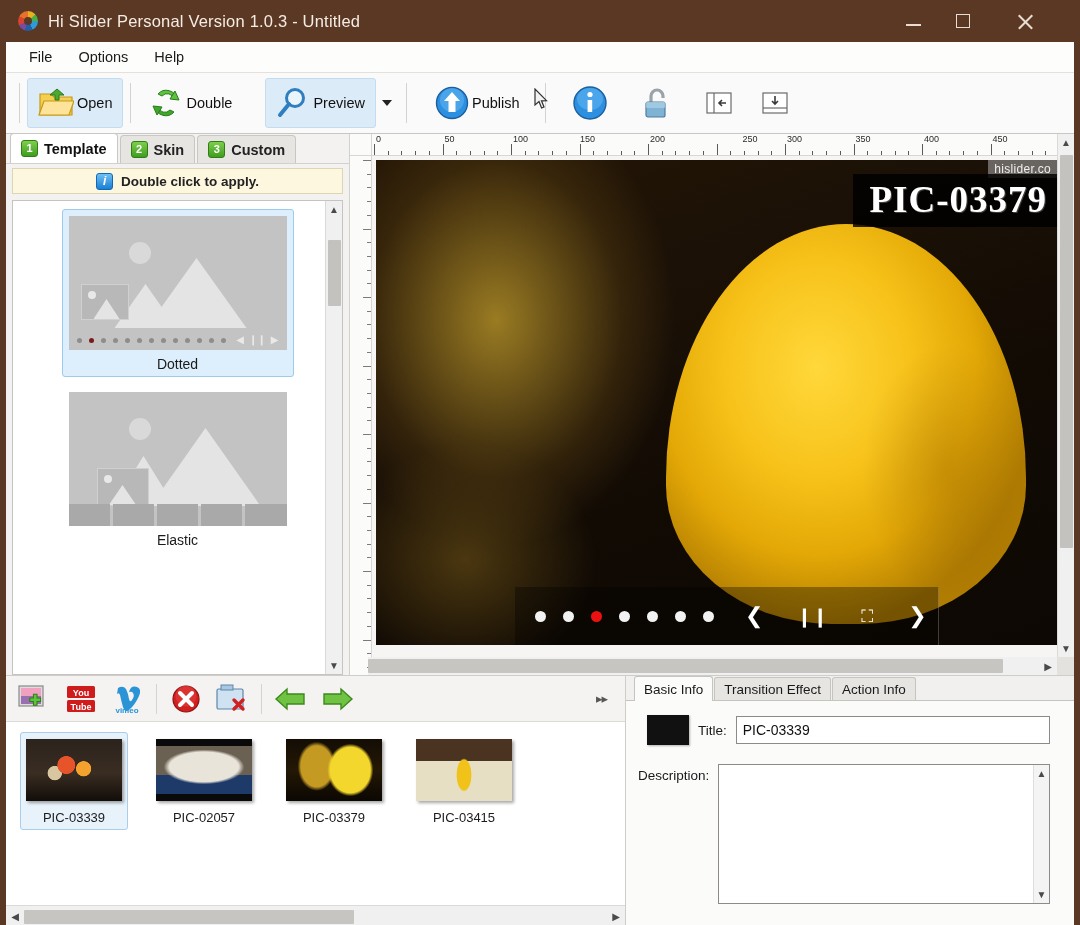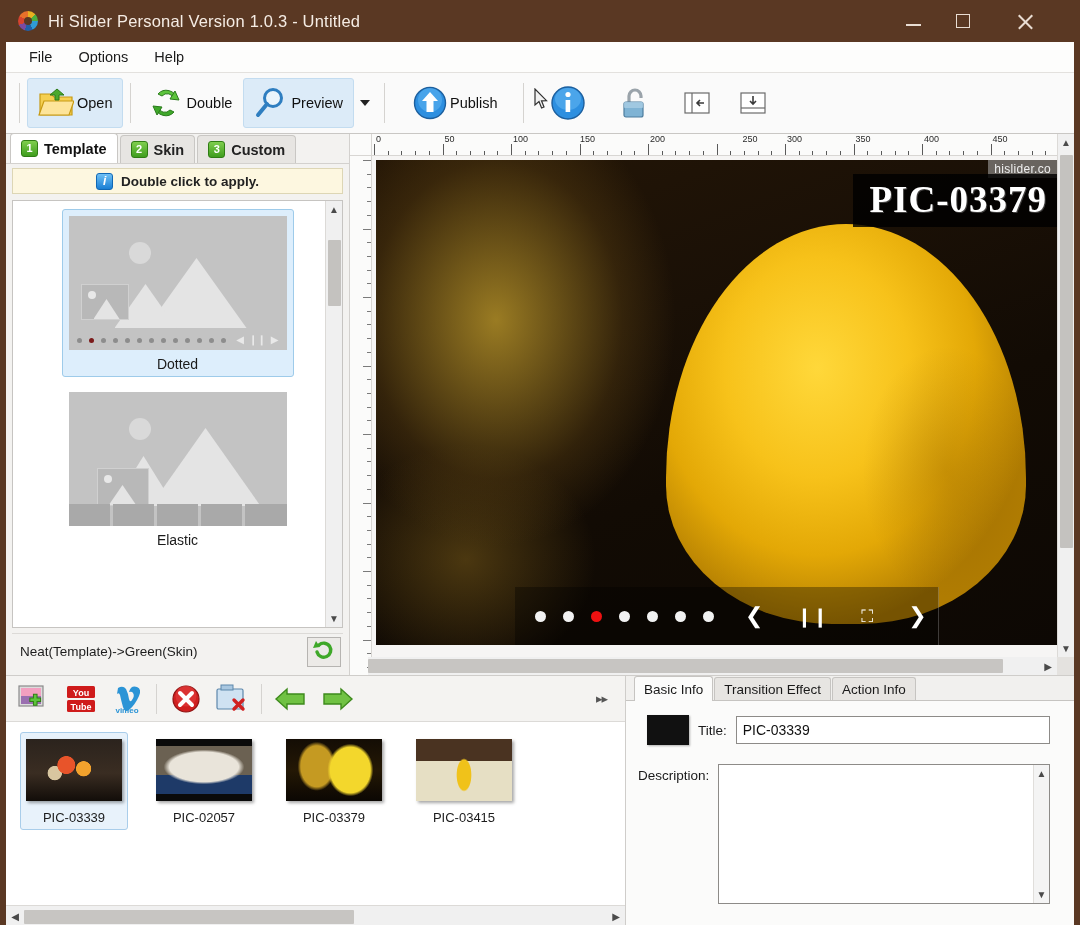--- a/index.html
+++ b/index.html
@@ -411,21 +411,21 @@
         <svg viewBox="0 0 34 32" width="34" height="32">
           <path d="M6,20 a11,11 0 0 0 19,5 l-4,-2 a7,7 0 0 1 -12,-3 z" fill="#3fa82a" stroke="#2a7b1c" stroke-width="1"></path>
           <path d="M28,12 a11,11 0 0 0 -19,-5 l4,2 a7,7 0 0 1 12,3 z" fill="#5cc43c" stroke="#2a7b1c" stroke-width="1"></path>
           <path d="M26,4 l4,9 l-9,-1 z" fill="#5cc43c" stroke="#2a7b1c" stroke-width="1"></path>
           <path d="M8,28 l-4,-9 l9,1 z" fill="#3fa82a" stroke="#2a7b1c" stroke-width="1"></path>
         </svg>
       </span>
       <span class="lbl">Double</span>
     </div>
 
-    <div class="tbtn hl" style="">
+    <div class="tbtn hl" style="margin-left:22px;">
       <span class="ico ico-preview">
         <svg viewBox="0 0 34 32" width="34" height="32">
           <circle cx="19" cy="11" r="8.5" fill="#eaf4fb" stroke="#2f7ec0" stroke-width="3"></circle>
           <line x1="13" y1="17" x2="4" y2="28" stroke="#2f7ec0" stroke-width="4" stroke-linecap="round"></line>
         </svg>
       </span>
       <span class="lbl">Preview</span>
     </div>
     <div class="caret-down"></div>
 
@@ -566,31 +566,20 @@
 
         <div class="vscroll">
           <div class="vs-arrow">▲</div>
           <div class="vs-track">
             <div class="vs-thumb" style="top:22px;height:66px;"></div>
           </div>
           <div class="vs-arrow">▼</div>
         </div>
       </div>
 
-      <div id="statusrow">
-        <div id="status-text">Neat(Template)-&gt;Green(Skin)</div>
-        <div id="refresh-skin-btn">
-          <span>
-            <svg viewBox="0 0 22 22" width="22" height="22">
-              <path d="M4,13 a7,7 0 1 0 2,-7" fill="none" stroke="#3ea828" stroke-width="3.4" stroke-linecap="round"></path>
-              <path d="M3,2 l4,6 l-7,1 z" fill="#3ea828"></path>
-            </svg>
-          </span>
-        </div>
-      </div>
     </div>
 
     <div id="right">
 
       <div id="ruler-h">
           <div class="tick maj" style="left: 2px;"></div>
           <div class="rlabel" style="left: 4px;">0</div>
           <div class="tick min" style="left: 15.7px;"></div>
           <div class="tick min" style="left: 29.4px;"></div>
           <div class="tick min" style="left: 43.1px;"></div>

